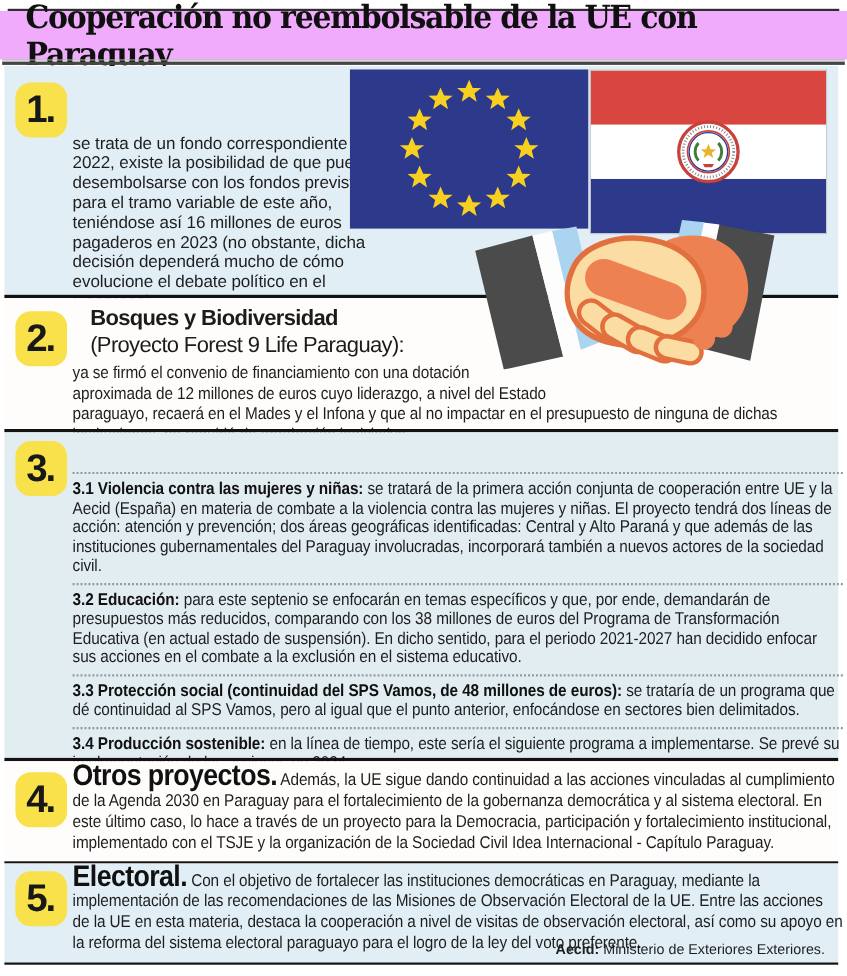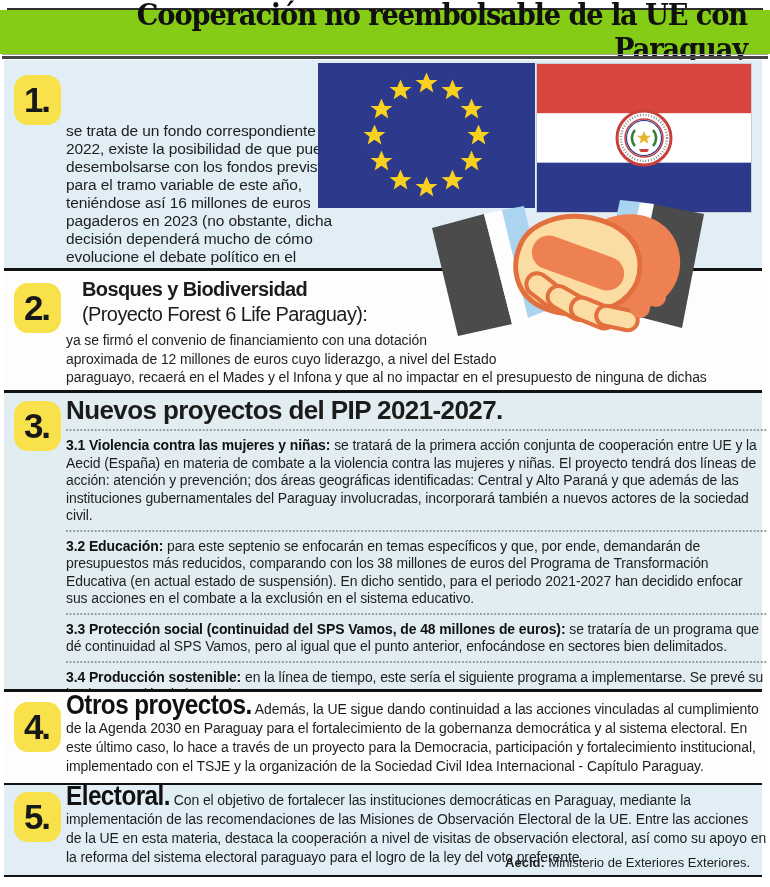--- a/index.html
+++ b/index.html
@@ -1,22 +1,22 @@
 <!DOCTYPE html>
 <html><head>
 <meta charset="utf-8">
 <style>
   html,body{margin:0;padding:0;background:#fff;}
   #canvas{position:relative;width:770px;height:887px;background:#fff;overflow:hidden;
           font-family:"Liberation Sans",sans-serif;color:#1b1b1b;}
   .abs{position:absolute;}
   
   #rule-top{top:8px;left:7px;width:756px;height:2px;background:#2e2e2e;}
-  #title-band{top:10px;left:0;width:770px;height:44px;background:#84cc16;
-    display:flex;align-items:center;justify-content:center;text-align:right;}
+  #title-band{top:10px;left:0;width:770px;height:44px;background:#f0abfc;
+    display:flex;align-items:center;justify-content:center;}
   #title-band h1{margin:0;font-family:"DejaVu Serif",serif;font-weight:bold;
     font-size:29px;letter-spacing:-1.2px;color:#101010;transform:scaleX(.94);}
   #rule-title-a{top:54px;left:2px;width:766px;height:1px;background:#a9a9a9;}
   #rule-title-b{top:56px;left:2px;width:766px;height:3px;background:#454545;}
   
   .band{left:4px;width:758px;}
   #s1{top:60px;height:208px;background:#e1eef5;}
   #sep-12{top:268px;height:3px;background:#121212;}
   #s2{top:271px;height:119px;background:#fffdfb;}
   #sep-23{top:390px;height:3px;background:#121212;}
@@ -123,35 +123,34 @@
   </div>
 
   <div class="abs band" id="sep-12"></div>
 
   <div class="abs band" id="s2">
     <div class="badge" style="top:12px">
       <span>2.</span>
     </div>
     <div class="sec-head">
       <span class="bold-line">Bosques y Biodiversidad</span>
-      <span class="reg-line">(Proyecto Forest 6 Life Paraguay):</span>
+      <span class="reg-line">(Proyecto Forest 9 Life Paraguay):</span>
     </div>
     <div class="body-txt cond">
       <span class="wrap-spacer"></span>
       <span>ya se firmó el convenio de financiamiento con una dotación aproximada de 12 millones de euros cuyo liderazgo, a nivel del Estado paraguayo, recaerá en el Mades y el Infona y que al no impactar en el presupuesto de ninguna de dichas instituciones, no requirió de aprobación legislativa.</span>
     </div>
   </div>
 
   <div class="abs band" id="sep-23"></div>
 
   <div class="abs band" id="s3">
     <div class="badge" style="top:8px">
       <span>3.</span>
     </div>
-    <div class="sec-head">Nuevos proyectos del PIP 2021-2027.</div>
     <div class="items cond">
       <div class="s3item">
         <span class="lead">3.1 Violencia contra las mujeres y niñas:</span>
         <span>se tratará de la primera acción conjunta de cooperación entre UE y la Aecid (España) en materia de combate a la violencia contra las mujeres y niñas. El proyecto tendrá dos líneas de acción: atención y prevención; dos áreas geográficas identificadas: Central y Alto Paraná y que además de las instituciones gubernamentales del Paraguay involucradas, incorporará también a nuevos actores de la sociedad civil.</span>
       </div>
       <div class="s3item">
         <span class="lead">3.2 Educación:</span>
         <span>para este septenio se enfocarán en temas específicos y que, por ende, demandarán de presupuestos más reducidos, comparando con los 38 millones de euros del Programa de Transformación Educativa (en actual estado de suspensión). En dicho sentido, para el periodo 2021-2027 han decidido enfocar sus acciones en el combate a la exclusión en el sistema educativo.</span>
       </div>
       <div class="s3item">

